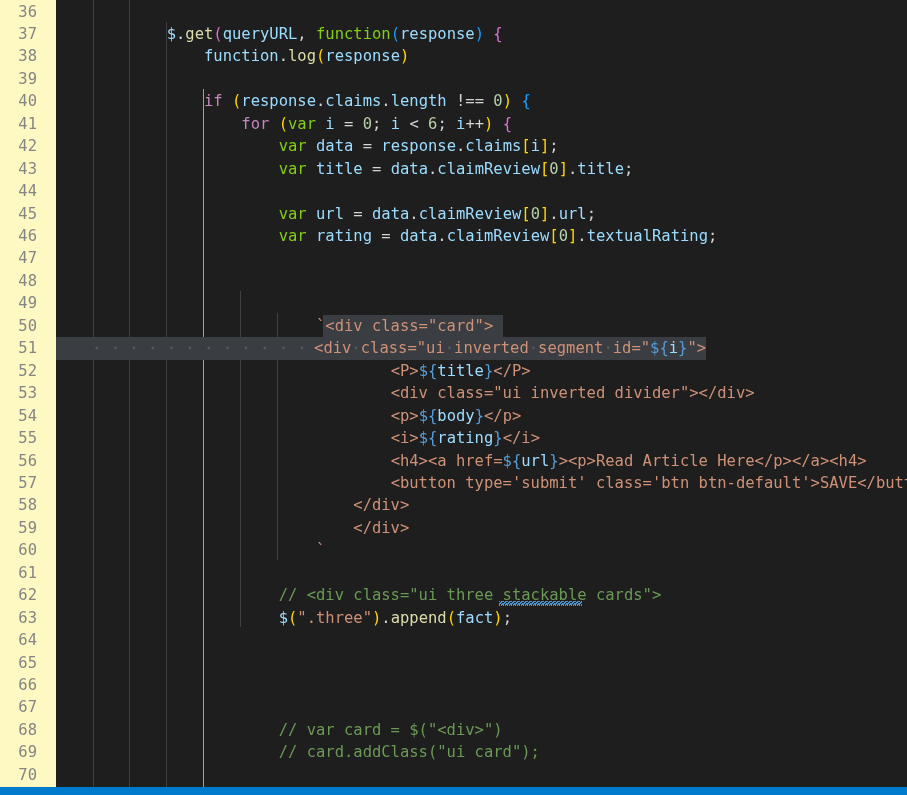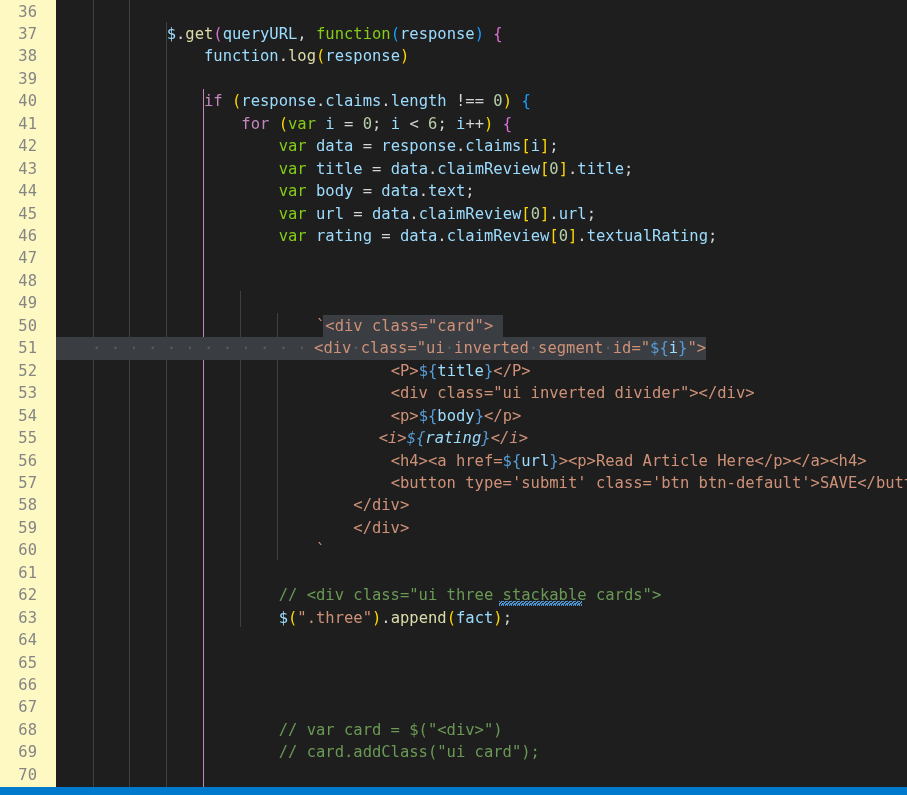--- a/index.html
+++ b/index.html
@@ -181,29 +181,28 @@
       <div class="guide" style="left: 184px; top: 291px; height: 336px;"></div>
       <div class="guide" style="left: 221px; top: 313px; height: 247px;"></div>
       <div class="sel" style="left: 267.325px; width: 179.508px; top: 314.8px;"></div>
       <div class="sel-line" style="left: 0px; width: 650.399px; top: 337.25px;"></div>
       <div class="row" style="top: 22.95px; left: 36px;"><span class="t-plain">        </span><span class="t-ident">$</span><span class="t-plain">.</span><span class="t-fn">get</span><span class="t-par2">(</span><span class="t-ident">queryURL</span><span class="t-plain">, </span><span class="t-var">function</span><span class="t-par3">(</span><span class="t-ident">response</span><span class="t-par3">)</span><span class="t-plain"> </span><span class="t-par2">{</span></div>
       <div class="row" style="top: 45.4px; left: 36px;"><span class="t-plain">            </span><span class="t-ident">function</span><span class="t-plain">.</span><span class="t-fn">log</span><span class="t-par1">(</span><span class="t-ident">response</span><span class="t-par1">)</span></div>
       <div class="row" style="top: 90.3px; left: 36px;"><span class="t-plain">            </span><span class="t-key">if</span><span class="t-plain"> </span><span class="t-par1">(</span><span class="t-ident">response</span><span class="t-plain">.</span><span class="t-ident">claims</span><span class="t-plain">.</span><span class="t-ident">length</span><span class="t-plain"> !== </span><span class="t-num">0</span><span class="t-par1">)</span><span class="t-plain"> </span><span class="t-par3">{</span></div>
       <div class="row" style="top: 112.75px; left: 36px;"><span class="t-plain">                </span><span class="t-key">for</span><span class="t-plain"> </span><span class="t-par1">(</span><span class="t-var">var</span><span class="t-plain"> </span><span class="t-ident">i</span><span class="t-plain"> = </span><span class="t-num">0</span><span class="t-plain">; </span><span class="t-ident">i</span><span class="t-plain"> &lt; </span><span class="t-num">6</span><span class="t-plain">; </span><span class="t-ident">i</span><span class="t-plain">++</span><span class="t-par1">)</span><span class="t-plain"> </span><span class="t-par2">{</span></div>
       <div class="row" style="top: 135.2px; left: 36px;"><span class="t-plain">                    </span><span class="t-var">var</span><span class="t-plain"> </span><span class="t-ident">data</span><span class="t-plain"> = </span><span class="t-ident">response</span><span class="t-plain">.</span><span class="t-ident">claims</span><span class="t-par1">[</span><span class="t-ident">i</span><span class="t-par1">]</span><span class="t-plain">;</span></div>
       <div class="row" style="top: 157.65px; left: 36px;"><span class="t-plain">                    </span><span class="t-var">var</span><span class="t-plain"> </span><span class="t-ident">title</span><span class="t-plain"> = </span><span class="t-ident">data</span><span class="t-plain">.</span><span class="t-ident">claimReview</span><span class="t-par1">[</span><span class="t-num">0</span><span class="t-par1">]</span><span class="t-plain">.</span><span class="t-ident">title</span><span class="t-plain">;</span></div>
-      <div class="row" style="top: 180.1px; left: 36px;"><span class="t-plain">                    </span><span class="t-var">var</span><span class="t-plain"> </span><span class="t-ident">body</span><span class="t-plain"> = </span><span class="t-ident">data</span><span class="t-plain">.</span><span class="t-ident">text</span><span class="t-plain">;</span></div>
       <div class="row" style="top: 202.55px; left: 36px;"><span class="t-plain">                    </span><span class="t-var">var</span><span class="t-plain"> </span><span class="t-ident">url</span><span class="t-plain"> = </span><span class="t-ident">data</span><span class="t-plain">.</span><span class="t-ident">claimReview</span><span class="t-par1">[</span><span class="t-num">0</span><span class="t-par1">]</span><span class="t-plain">.</span><span class="t-ident">url</span><span class="t-plain">;</span></div>
       <div class="row" style="top: 225px; left: 36px;"><span class="t-plain">                    </span><span class="t-var">var</span><span class="t-plain"> </span><span class="t-ident">rating</span><span class="t-plain"> = </span><span class="t-ident">data</span><span class="t-plain">.</span><span class="t-ident">claimReview</span><span class="t-par1">[</span><span class="t-num">0</span><span class="t-par1">]</span><span class="t-plain">.</span><span class="t-ident">textualRating</span><span class="t-plain">;</span></div>
       <div class="row" style="top: 314.8px; left: 36px;"><span class="t-plain">                        </span><span class="t-str">`&lt;div class="card"&gt;</span></div>
       <div class="row" style="top: 337.25px; left: 258.072px;"><span class="ws"></span><span class="t-str">&lt;div</span><span class="ws">·</span><span class="t-str">class="ui</span><span class="ws">·</span><span class="t-str">inverted</span><span class="ws">·</span><span class="t-str">segment</span><span class="ws">·</span><span class="t-str">id="</span><span class="t-tmpl">${</span><span class="t-ident">i</span><span class="t-tmpl">}</span><span class="t-str">"&gt;</span></div>
       <div class="row" style="top: 359.7px; left: 36px; text-align: right;"><span class="t-plain">                                </span><span class="t-str">&lt;P&gt;</span><span class="t-tmpl">${</span><span class="t-ident">title</span><span class="t-tmpl">}</span><span class="t-str">&lt;/P&gt;</span></div>
       <div class="row" style="top: 382.15px; left: 36px;"><span class="t-plain">                                </span><span class="t-str">&lt;div class="ui inverted divider"&gt;&lt;/div&gt;</span></div>
       <div class="row" style="top: 404.6px; left: 36px;"><span class="t-plain">                                </span><span class="t-str">&lt;p&gt;</span><span class="t-tmpl">${</span><span class="t-ident">body</span><span class="t-tmpl">}</span><span class="t-str">&lt;/p&gt;</span></div>
-      <div class="row" style="top: 427.05px; left: 24px; font-style: italic;"><span class="t-plain">                                </span><span class="t-str">&lt;i&gt;</span><span class="t-tmpl">${</span><span class="t-ident">rating</span><span class="t-tmpl">}</span><span class="t-str">&lt;/i&gt;</span></div>
+      <div class="row" style="top: 427.05px; left: 36px;"><span class="t-plain">                                </span><span class="t-str">&lt;i&gt;</span><span class="t-tmpl">${</span><span class="t-ident">rating</span><span class="t-tmpl">}</span><span class="t-str">&lt;/i&gt;</span></div>
       <div class="row" style="top: 449.5px; left: 36px;"><span class="t-plain">                                </span><span class="t-str">&lt;h4&gt;&lt;a href=</span><span class="t-tmpl">${</span><span class="t-ident">url</span><span class="t-tmpl">}</span><span class="t-str">&gt;&lt;p&gt;Read Article Here&lt;/p&gt;&lt;/a&gt;&lt;h4&gt;</span></div>
       <div class="row" style="top: 471.95px; left: 36px;"><span class="t-plain">                                </span><span class="t-str">&lt;button type='submit' class='btn btn-default'&gt;SAVE&lt;/button&gt;</span></div>
       <div class="row" style="top: 494.4px; left: 36px;"><span class="t-plain">                            </span><span class="t-str">&lt;/div&gt;</span></div>
       <div class="row" style="top: 516.85px; left: 36px;"><span class="t-plain">                            </span><span class="t-str">&lt;/div&gt;</span></div>
       <div class="row" style="top: 539.3px; left: 36px;"><span class="t-plain">                        </span><span class="t-str">`</span></div>
       <div class="row" style="top: 584.2px; left: 36px;"><span class="t-plain">                    </span><span class="t-comment">// &lt;div class="ui three stackable cards"&gt;</span></div>
       <div class="row" style="top: 606.65px; left: 36px;"><span class="t-plain">                    </span><span class="t-ident">$</span><span class="t-par1">(</span><span class="t-str">".three"</span><span class="t-par1">)</span><span class="t-plain">.</span><span class="t-fn">append</span><span class="t-par1">(</span><span class="t-ident">fact</span><span class="t-par1">)</span><span class="t-plain">;</span></div>
       <div class="row" style="top: 718.9px; left: 36px;"><span class="t-plain">                    </span><span class="t-comment">// var card = $("&lt;div&gt;")</span></div>
       <div class="row" style="top: 741.35px; left: 36px;"><span class="t-plain">                    </span><span class="t-comment">// card.addClass("ui card");</span></div>
       <div class="row ws" style="left: 36px; top: 337.25px; z-index: 2;">· · · · · · · · · · · · </div>

